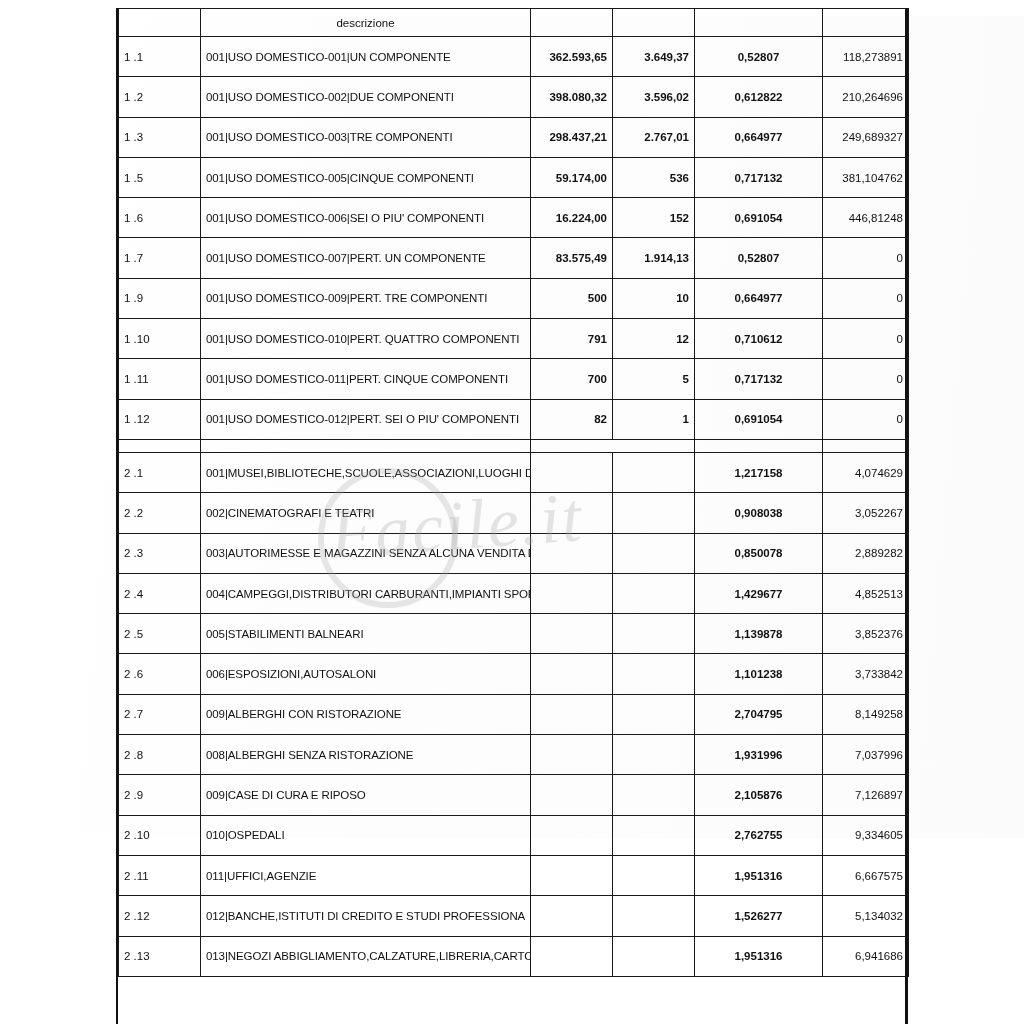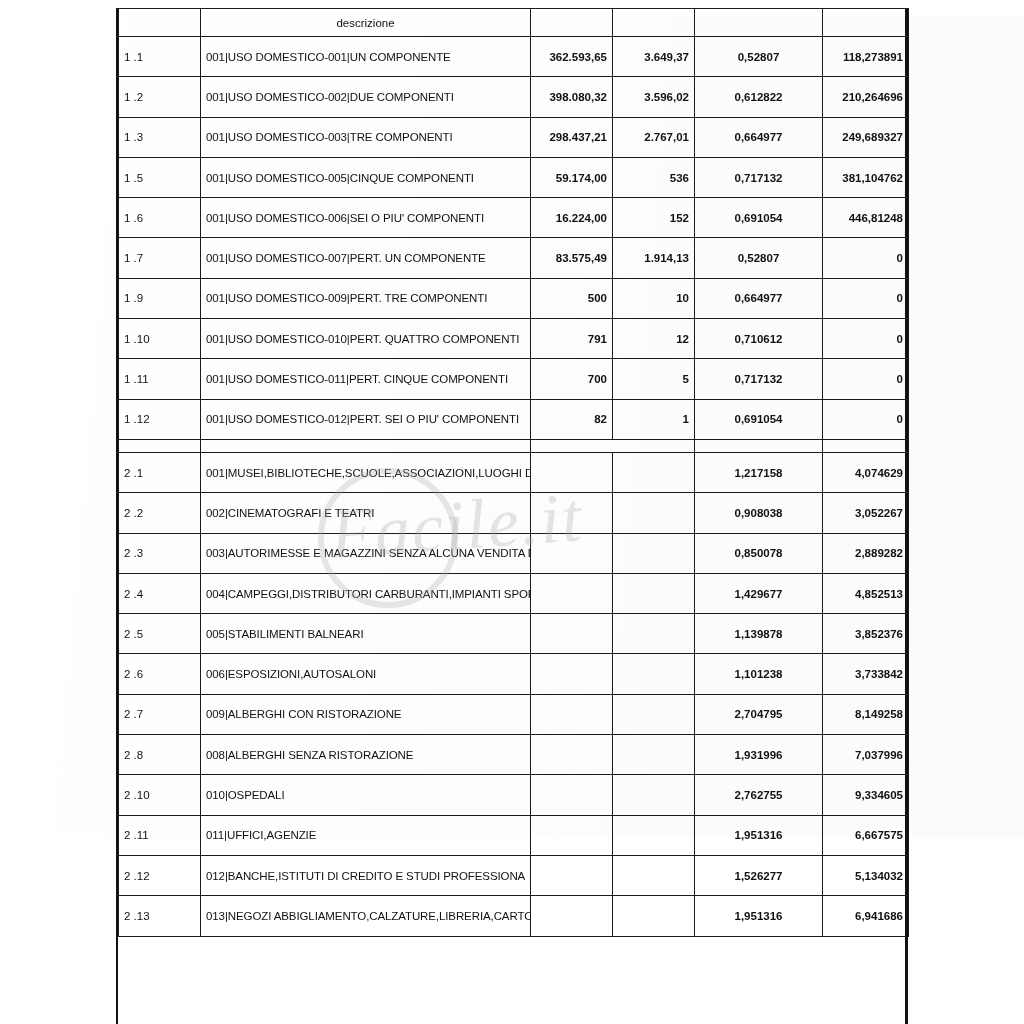--- a/index.html
+++ b/index.html
@@ -85,21 +85,21 @@
   }
   .r-fix {
     text-align: center;
     font-size: 11.5px;
     font-weight: bold;
     padding-right: 10px;
   }
   .r-var {
     text-align: right;
     font-size: 11.5px;
-    font-weight: bold;
+    font-weight: normal;
     padding-right: 8px;
   }
   tr.dom td { height: 39.3px; }
   tr.nodom td { height: 39.3px; }
   
   td.blank-cell {
     border-left: 1px solid #1a1a1a;
     border-right: 1px solid #1a1a1a;
     border-top: none;
     border-bottom: none;
@@ -334,20 +334,28 @@
           </tr>
           <tr class="nodom">
             <td class="r-code">2  .8</td>
             <td class="r-desc">008|ALBERGHI SENZA RISTORAZIONE</td>
             <td class="blank-cell open-left"></td>
             <td class="blank-cell open-right"></td>
             <td class="r-fix">1,931996</td>
             <td class="r-var">7,037996</td>
           </tr>
           <tr class="nodom">
+            <td class="r-code">2  .9</td>
+            <td class="r-desc">009|CASE DI CURA E RIPOSO</td>
+            <td class="blank-cell open-left"></td>
+            <td class="blank-cell open-right"></td>
+            <td class="r-fix">2,105876</td>
+            <td class="r-var">7,126897</td>
+          </tr>
+          <tr class="nodom">
             <td class="r-code">2  .10</td>
             <td class="r-desc">010|OSPEDALI</td>
             <td class="blank-cell open-left"></td>
             <td class="blank-cell open-right"></td>
             <td class="r-fix">2,762755</td>
             <td class="r-var">9,334605</td>
           </tr>
           <tr class="nodom">
             <td class="r-code">2  .11</td>
             <td class="r-desc">011|UFFICI,AGENZIE</td>

